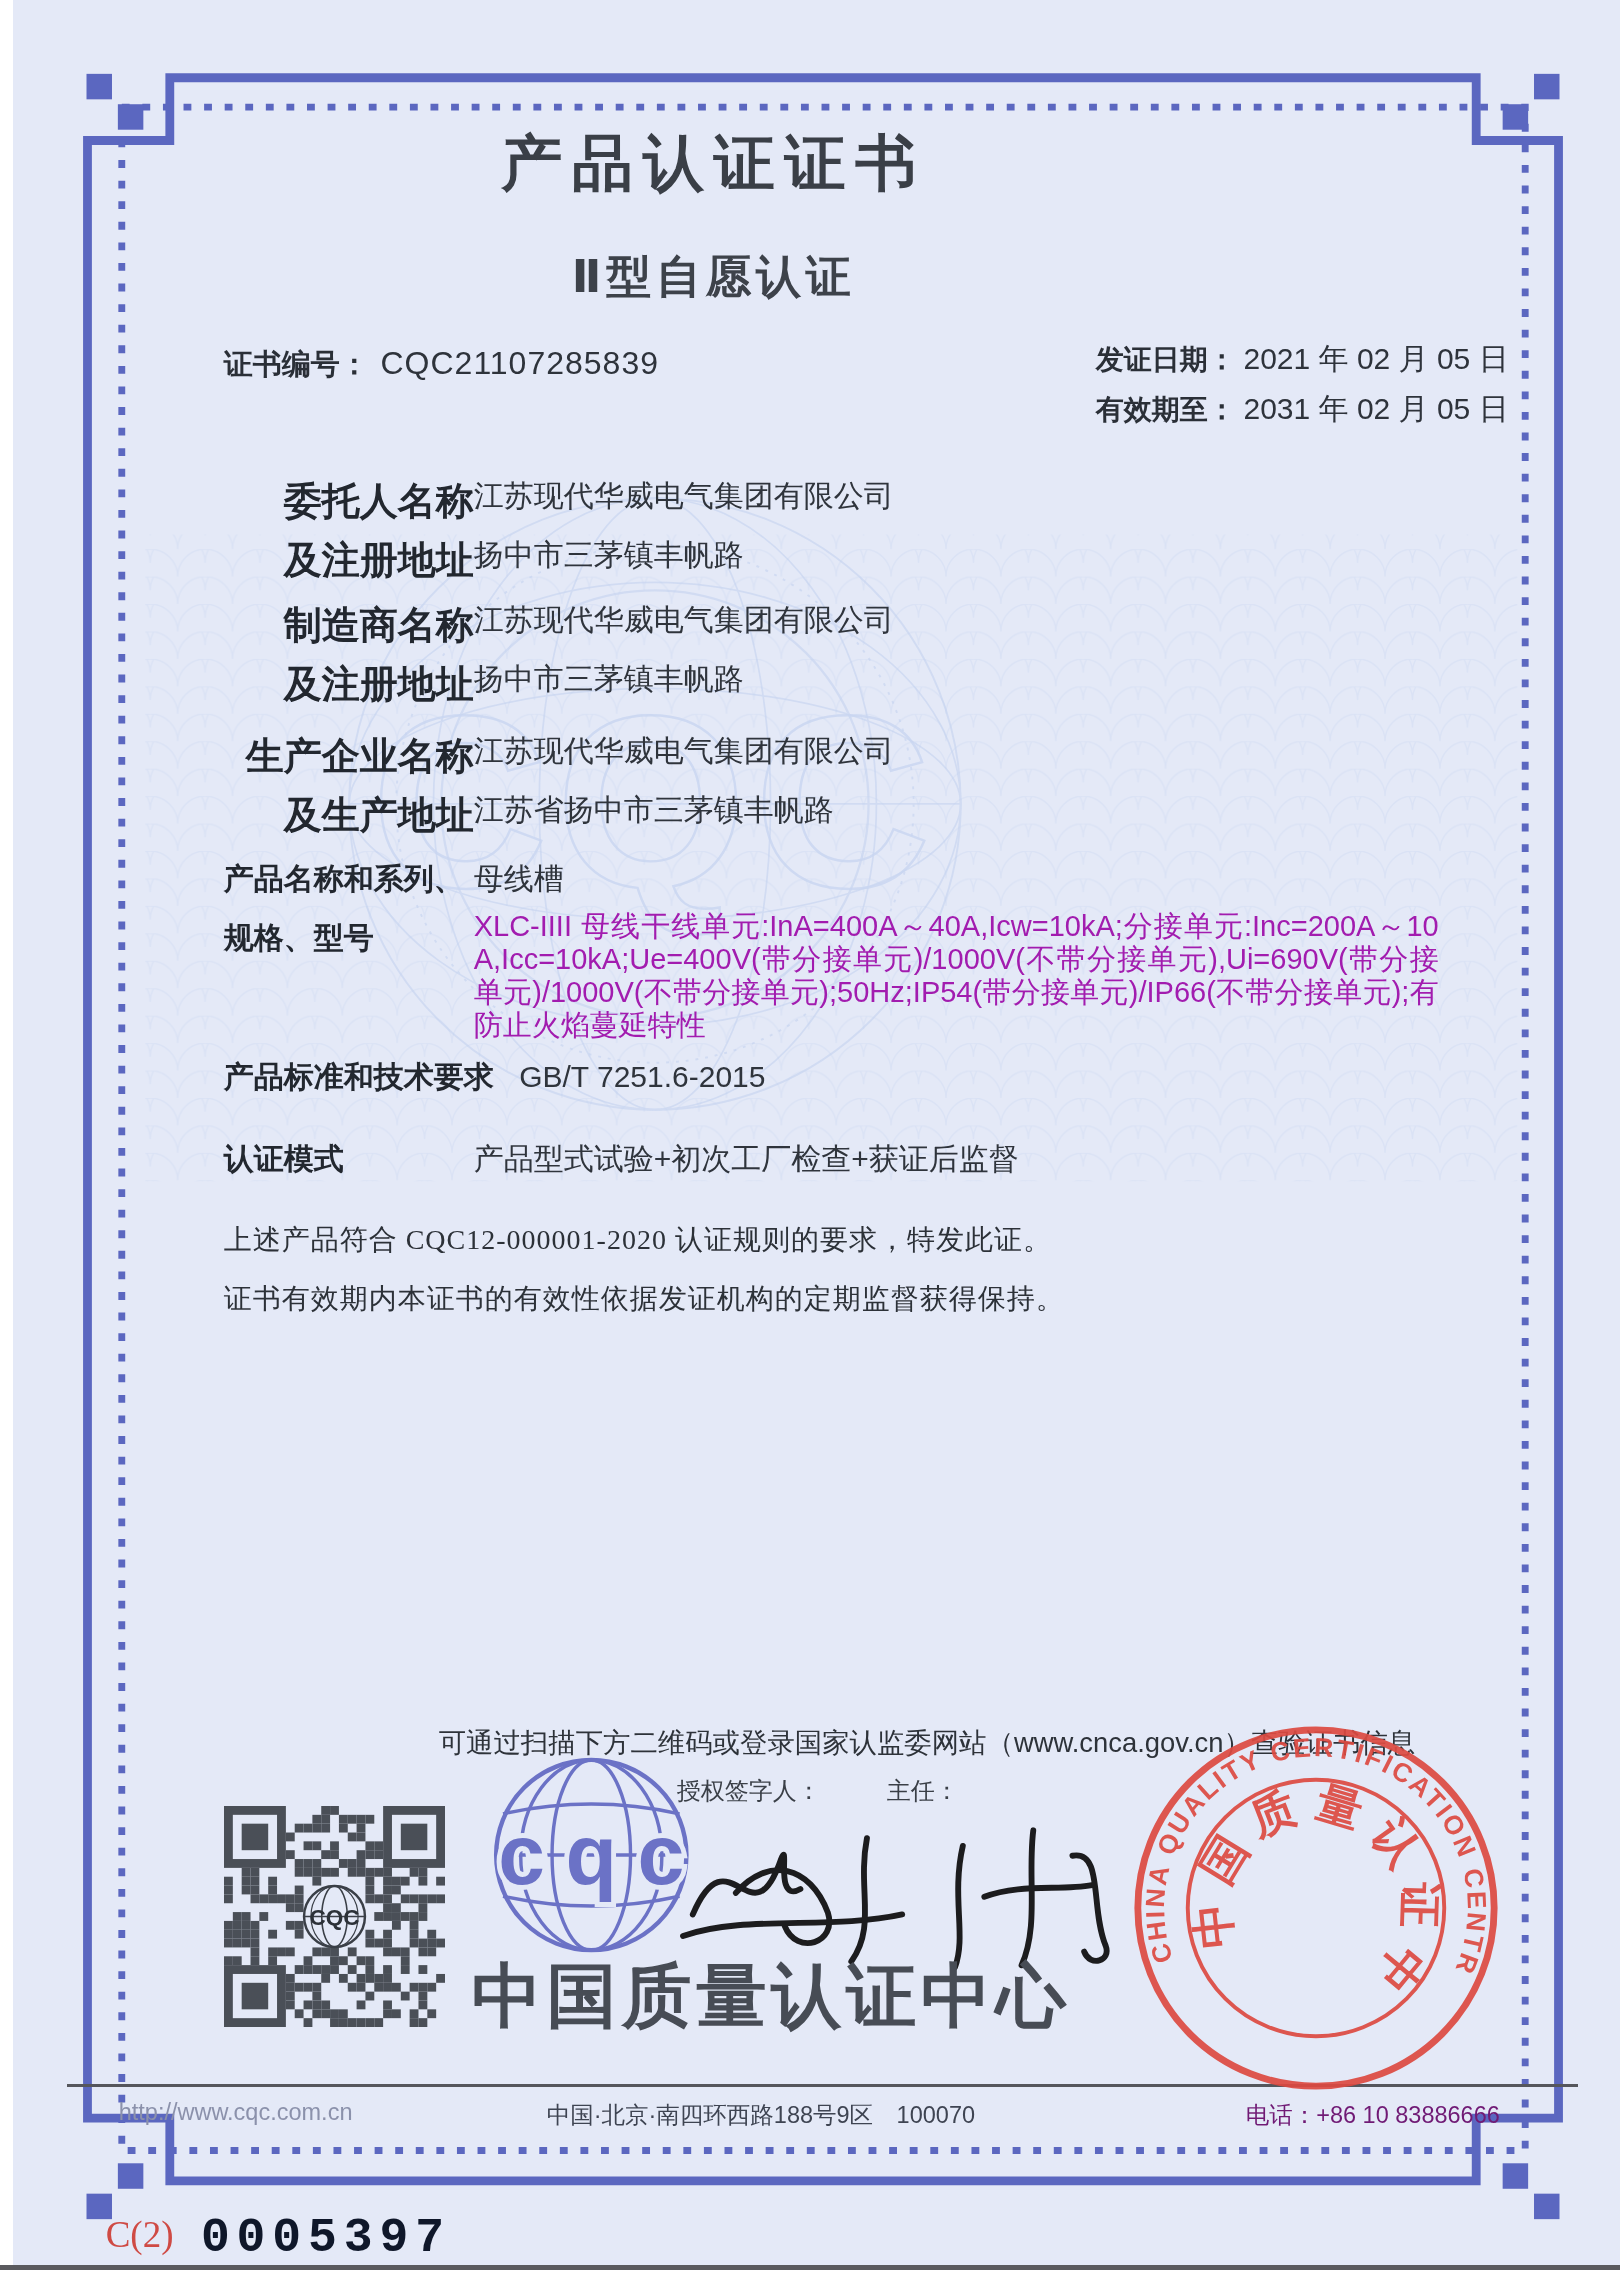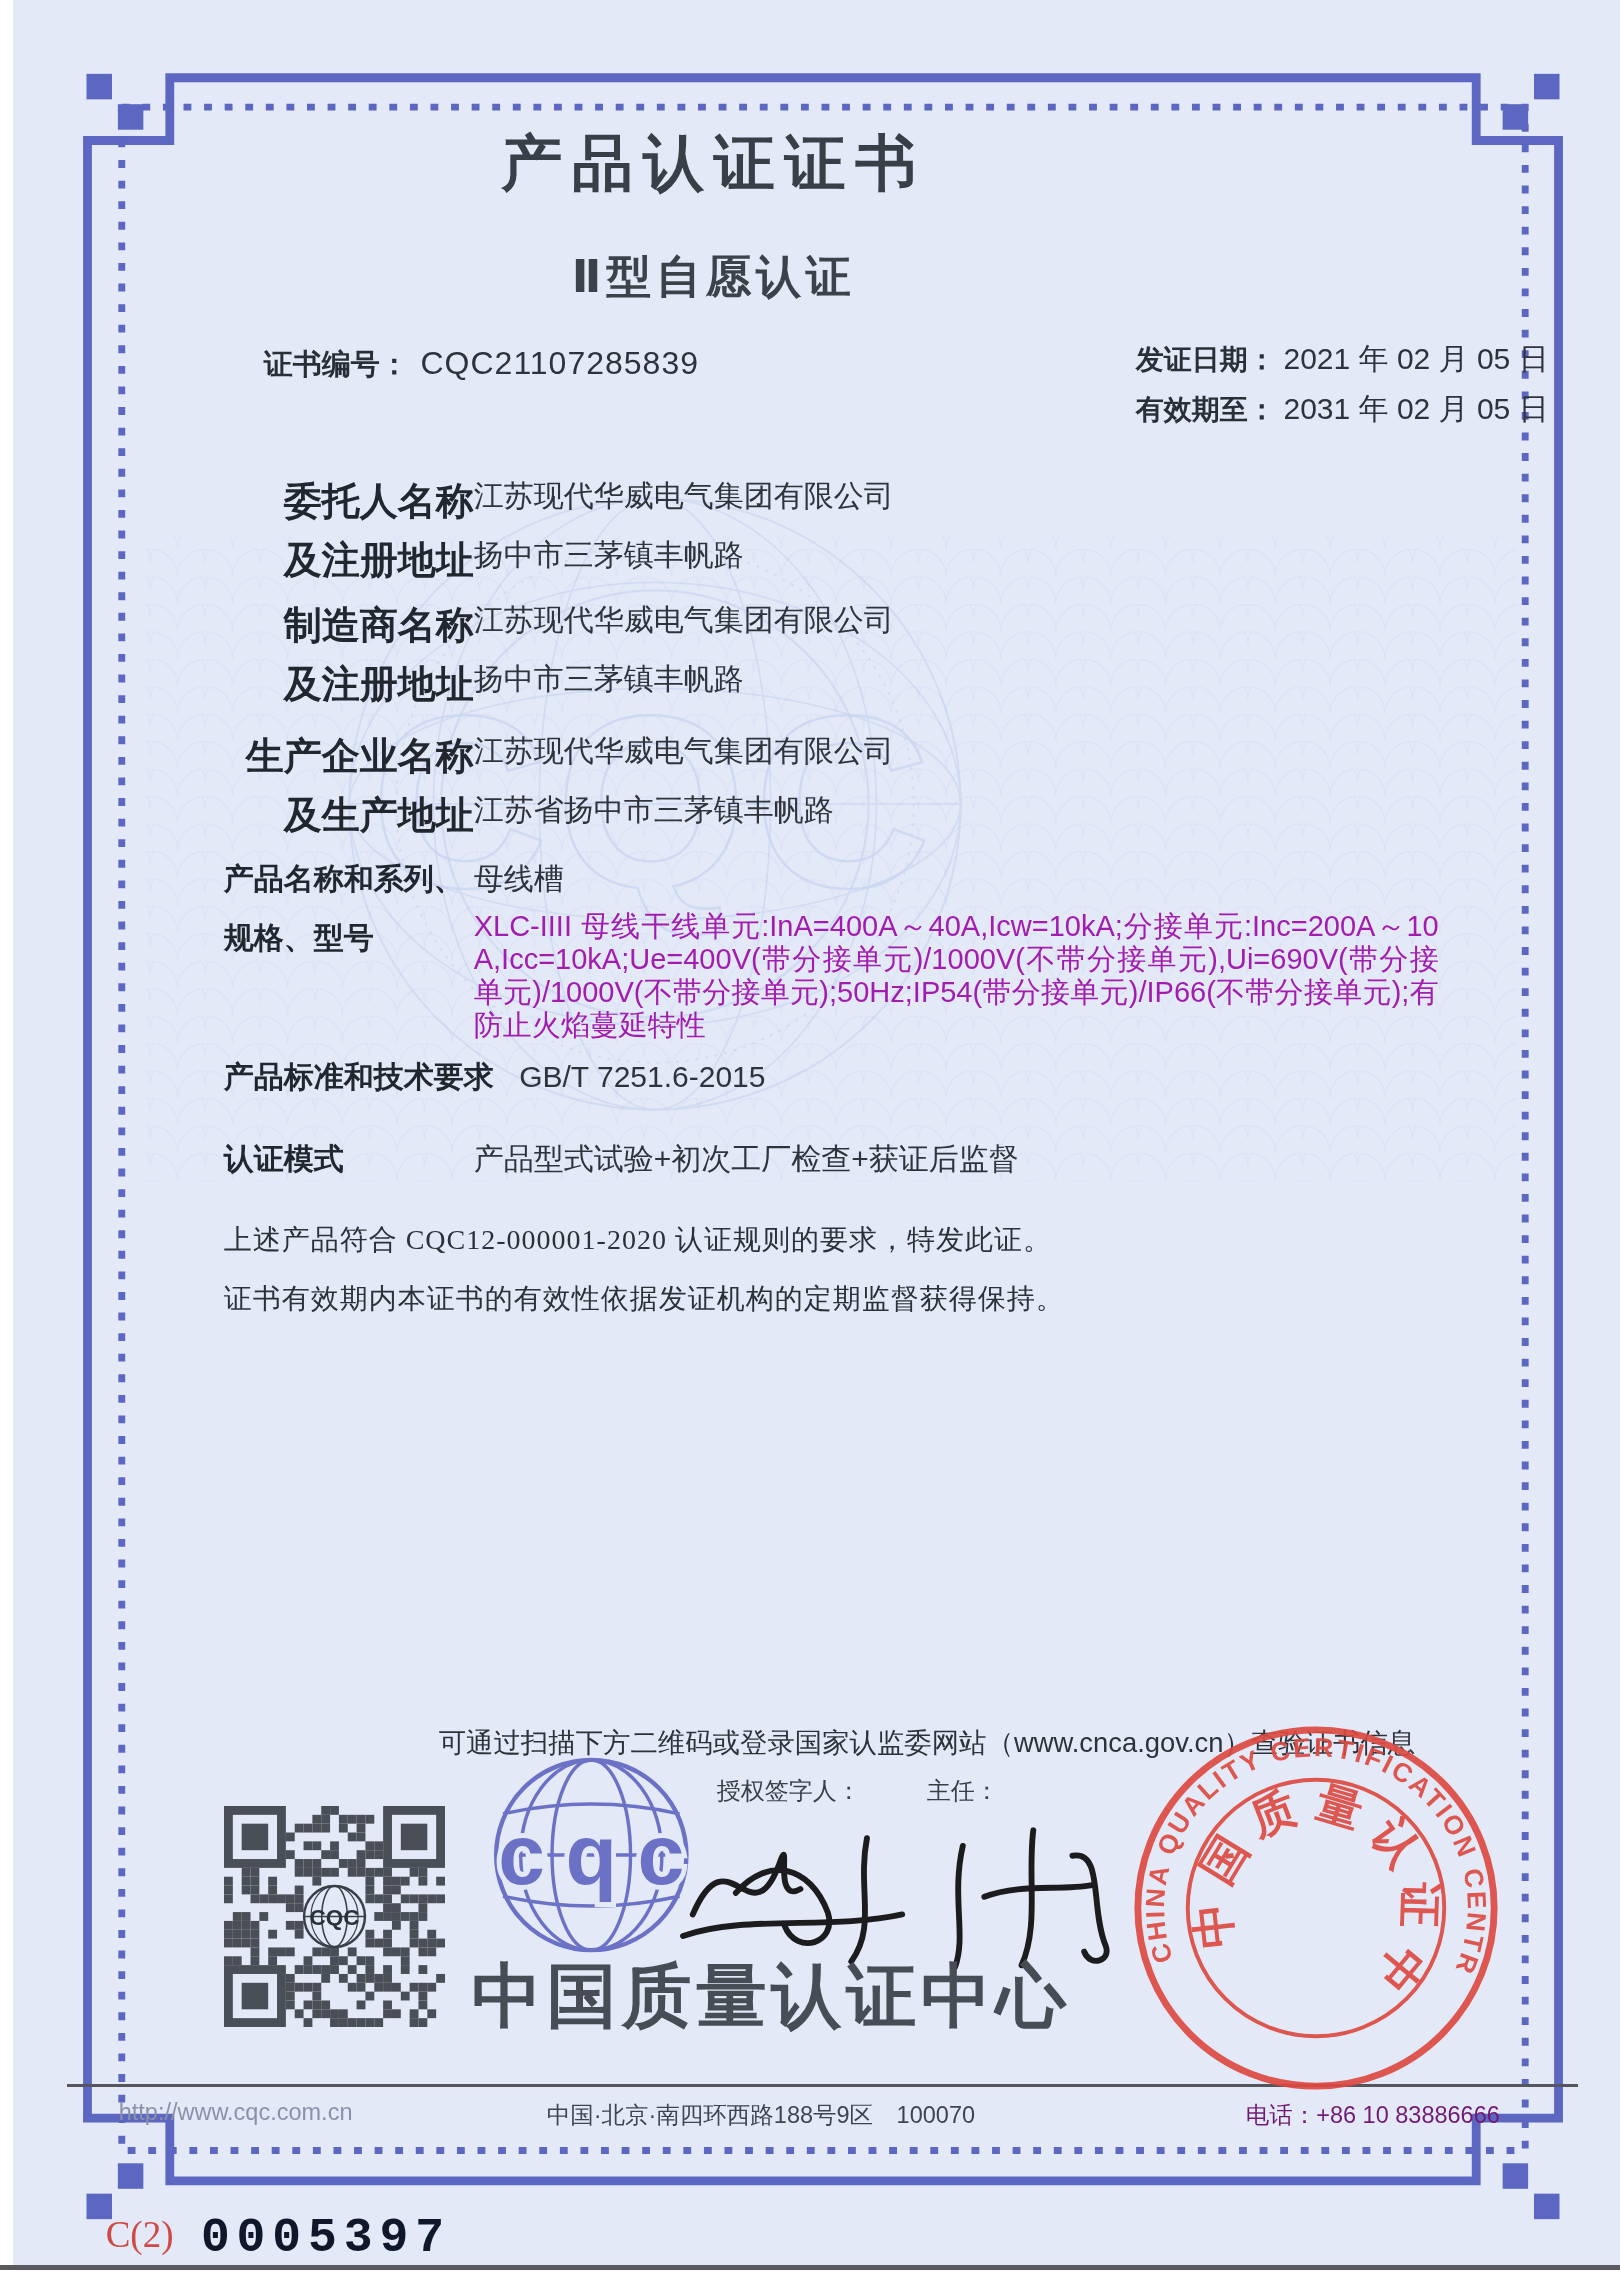--- a/index.html
+++ b/index.html
@@ -20,21 +20,21 @@
   .content{position:absolute;inset:0;z-index:2;}
 
   .title{
     position:absolute;left:0;top:123px;width:1402px;text-align:center;
     font-size:61px;font-weight:700;letter-spacing:9.8px;color:#3a3f47;margin:0;
   }
   .subtitle{
     position:absolute;left:0;top:247px;width:1402px;text-align:center;
     font-size:45px;font-weight:700;letter-spacing:4.9px;color:#3d424a;margin:0;
   }
-  .kai{font-family:"Liberation Serif","DejaVu Serif",serif;margin-left:40px;}
+  .kai{font-family:"Liberation Serif","DejaVu Serif",serif;}
 
   .certno{position:absolute;left:211px;top:345px;white-space:nowrap;}
   .certno .lbl{font-size:29px;font-weight:700;color:#2a2f37;}
   .certno .val{font-size:32px;color:#2e333b;margin-left:11.8px;letter-spacing:1px;}
 
   .dates{position:absolute;left:1083px;top:339px;}
   .dates .drow{white-space:nowrap;margin-bottom:8.8px;}
   .dates .lbl{font-size:28px;font-weight:700;color:#2a2f37;}
   .dates .val{font-size:30px;color:#2e333b;margin-left:7.8px;}
 

